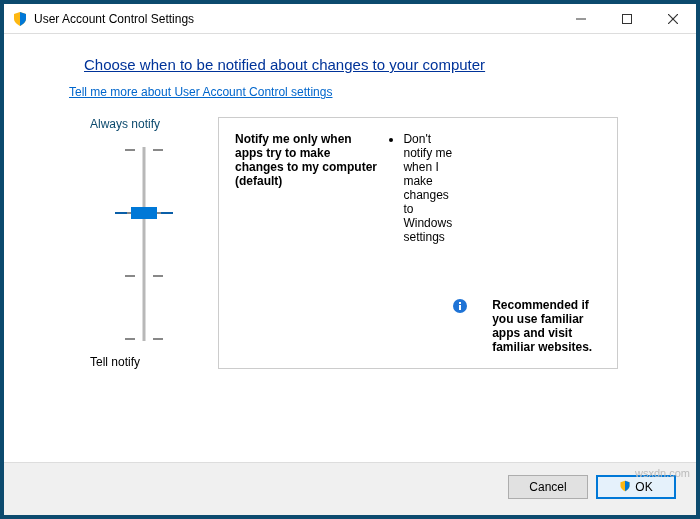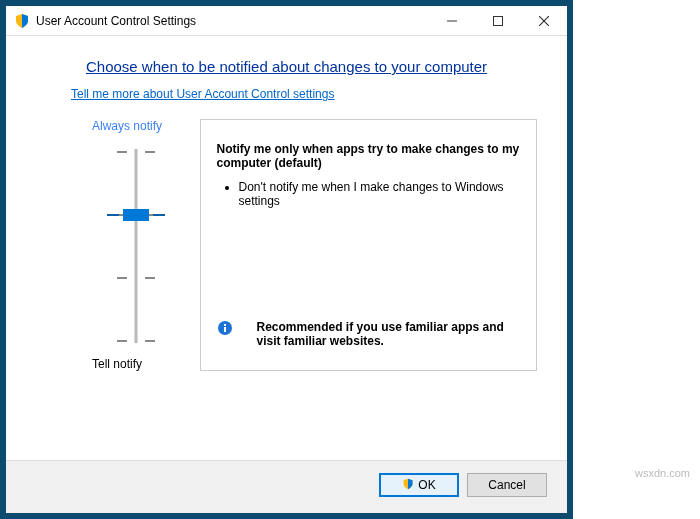--- a/index.html
+++ b/index.html
@@ -5,23 +5,23 @@
     * { box-sizing: border-box; margin: 0; padding: 0; }
     body {
       font-family: "Segoe UI", Tahoma, sans-serif;
       font-size: 12px;
       background: #fff;
       width: 700px;
       height: 519px;
       overflow: hidden;
     }
     .window {
-      width: 573px;
+      width: 700px;
       height: 519px;
-      border: 6px solid #0c4a6e;
+      border: 4px solid #0c4a6e;
       background: #fff;
       display: flex;
       flex-direction: column;
     }
     .titlebar {
       height: 30px;
       display: flex;
       align-items: center;
       border-bottom: 1px solid #ddd;
       padding-left: 8px;
@@ -74,21 +74,21 @@
       margin-top: 6px;
     }
     .slider-col {
       width: 120px;
       display: flex;
       flex-direction: column;
       align-items: center;
     }
     .slider-label {
       font-size: 12px;
-      color: #3b82f6;
+      color: #0c4a6e;
       margin-bottom: 8px;
       align-self: flex-start;
       margin-left: 6px;
     }
     .slider-track-wrap {
       position: relative;
       height: 210px;
       width: 60px;
       display: flex;
       justify-content: center;
@@ -146,23 +146,23 @@
       color: #000;
       margin-top: 6px;
       align-self: flex-start;
       margin-left: 6px;
     }
     .desc-box {
       border: 1px solid #ccc;
       width: 400px;
       min-height: 210px;
       margin-left: 14px;
-      padding: 22px 16px;
-      display: flex;
-      flex-direction: column;
+      padding: 14px 16px;
+      display: flex;
+      flex-direction: row;
     }
     .desc-title {
       font-weight: bold;
       font-size: 12px;
       margin-bottom: 10px;
     }
     .desc-list {
       padding-left: 22px;
       font-size: 12px;
       flex: 1;
@@ -276,29 +276,29 @@
               <rect x="7" y="4" width="2" height="2" fill="#fff"></rect>
             </svg>
           </span>
           <span class="recommend-text">Recommended if you use familiar apps and visit familiar websites.</span>
         </div>
       </div>
     </div>
   </div>
 
   <div class="footer">
+    <button class="btn">
+      <span>Cancel</span>
+    </button>
     <button class="btn primary">
       <span>
         <svg viewBox="0 0 16 16" width="12" height="12">
           <path d="M8 1 L14 3 L14 8 C14 12 8 15 8 15 C8 15 2 12 2 8 L2 3 Z" fill="#fdb813"></path>
           <path d="M8 1 L14 3 L14 8 C14 12 8 15 8 15 L8 1 Z" fill="#0078d7"></path>
         </svg>
       </span>
       <span>OK</span>
     </button>
-    <button class="btn">
-      <span>Cancel</span>
-    </button>
   </div>
 
 </div>
 
 <div class="watermark">wsxdn.com</div>
 
 </body></html>

